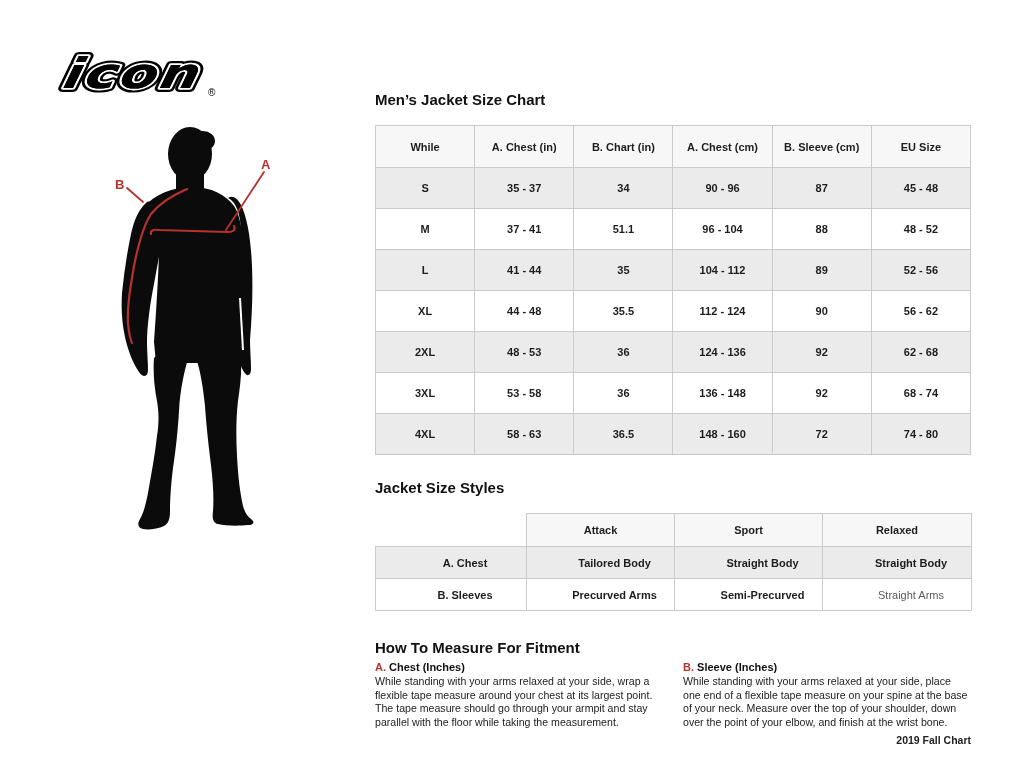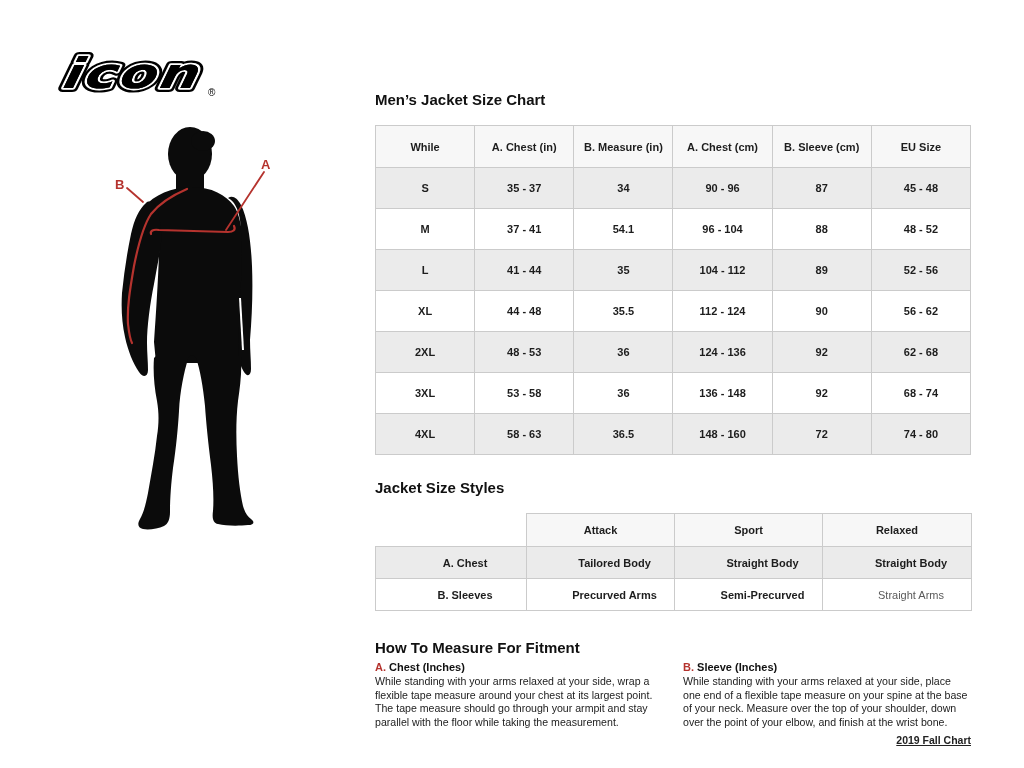--- a/index.html
+++ b/index.html
@@ -93,39 +93,39 @@
     </svg>
   </div>
 
   <h2 class="section-title abs" style="left:375px; top:91px;">Men’s Jacket Size Chart</h2>
 
   <table id="size-table" class="abs" style="left:375px; top:125px;">
     <thead>
         <tr id="size-head-row">
           <th>While</th>
           <th>A. Chest (in)</th>
-          <th>B. Measure (in)</th>
+          <th>B. Chart (in)</th>
           <th>A. Chest (cm)</th>
           <th>B. Sleeve (cm)</th>
           <th>EU Size</th>
         </tr>
       </thead>
     <tbody id="size-body">
         <tr class="shaded">
           <td>S</td>
           <td>35 - 37</td>
           <td>34</td>
           <td>90 - 96</td>
           <td>87</td>
           <td>45 - 48</td>
         </tr>
         <tr>
           <td>M</td>
           <td>37 - 41</td>
-          <td>54.1</td>
+          <td>51.1</td>
           <td>96 - 104</td>
           <td>88</td>
           <td>48 - 52</td>
         </tr>
         <tr class="shaded">
           <td>L</td>
           <td>41 - 44</td>
           <td>35</td>
           <td>104 - 112</td>
           <td>89</td>
@@ -212,15 +212,15 @@
     <div class="measure-item">
       <div class="measure-head">
         <span class="letter">B.</span>
         <span>Sleeve (Inches)</span>
       </div>
       <div class="measure-body">While standing with your arms relaxed at your side, place one end of a flexible tape measure on your spine at the base of your neck. Measure over the top of your shoulder, down over the point of your elbow, and finish at the wrist bone.</div>
     </div>
   </div>
 
 
-  <div class="chart-footer abs" style="left:375px; top:734px;text-decoration:underline;">2019 Fall Chart</div>
+  <div class="chart-footer abs" style="left:375px; top:734px;">2019 Fall Chart</div>
 
 </div>
 
 </body></html>

